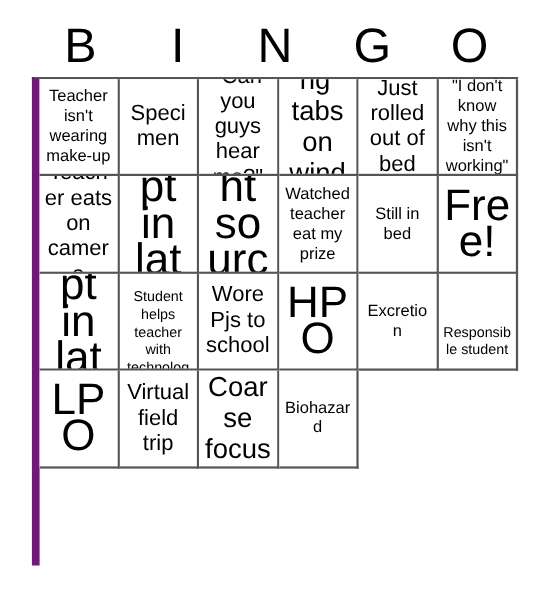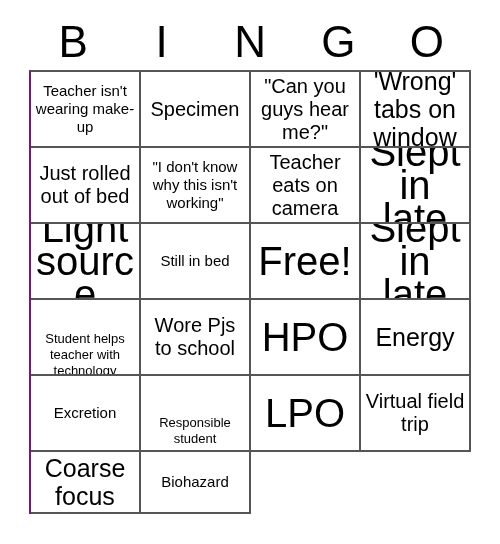--- a/index.html
+++ b/index.html
@@ -43,23 +43,23 @@
 
   
   .grid {
     position: absolute;
     left: 29px;
     top: 70px;
     width: 442px;
     height: 444px;
     box-sizing: border-box;
     border-top: 2px solid #555555;
-    border-left: 2px solid #701a75;
+    border-left: 7px solid #701a75;
     display: grid;
-    grid-template-columns: repeat(4, 1fr);
+    grid-template-columns: repeat(6, 1fr);
     grid-template-rows: repeat(5, 1fr);
     background: #ffffff;
   }
 
   .cell {
     box-sizing: border-box;
     border-right: 2px solid #555555;
     border-bottom: 2px solid #555555;
     display: flex;
     align-items: center;
@@ -123,42 +123,42 @@
       </div>
     <div class="cell">
         <span class="cell-text fs-md">Teacher eats on camera</span>
       </div>
     <div class="cell">
         <span class="cell-text fs-xl">Slept in late</span>
       </div>
     <div class="cell">
         <span class="cell-text fs-xl">Light source</span>
       </div>
+    <div class="cell">
+        <span class="cell-text fs-sm">Watched teacher eat my prize</span>
+      </div>
 
     <div class="cell">
         <span class="cell-text fs-sm">Still in bed</span>
       </div>
     <div class="cell">
         <span class="cell-text fs-xl">Free!</span>
       </div>
     <div class="cell">
         <span class="cell-text fs-xl">Slept in late</span>
       </div>
     <div class="cell">
         <span class="cell-text fs-xs">Student helps teacher with technology</span>
       </div>
 
     <div class="cell">
         <span class="cell-text fs-md">Wore Pjs to school</span>
       </div>
     <div class="cell">
         <span class="cell-text fs-xl">HPO</span>
-      </div>
-    <div class="cell">
-        <span class="cell-text fs-lg">Energy</span>
       </div>
     <div class="cell">
         <span class="cell-text fs-sm">Excretion</span>
       </div>
 
     <div class="cell">
         <span class="cell-text fs-xs">Responsible student</span>
       </div>
     <div class="cell">
         <span class="cell-text fs-xl">LPO</span>

